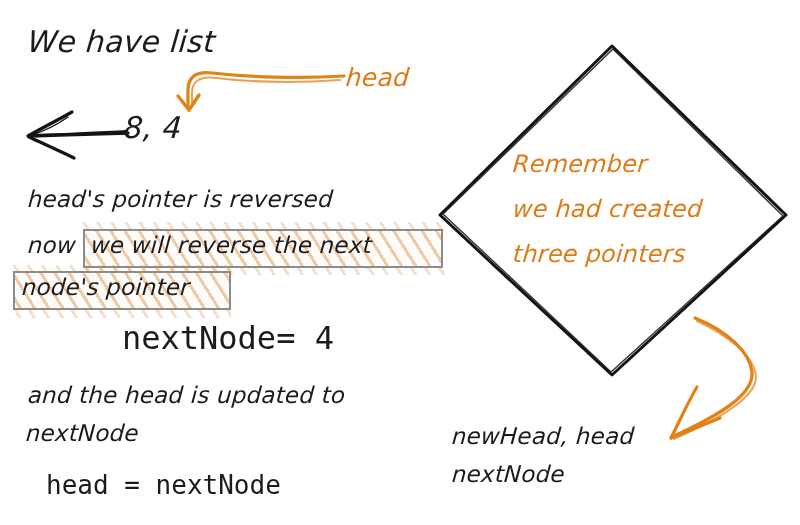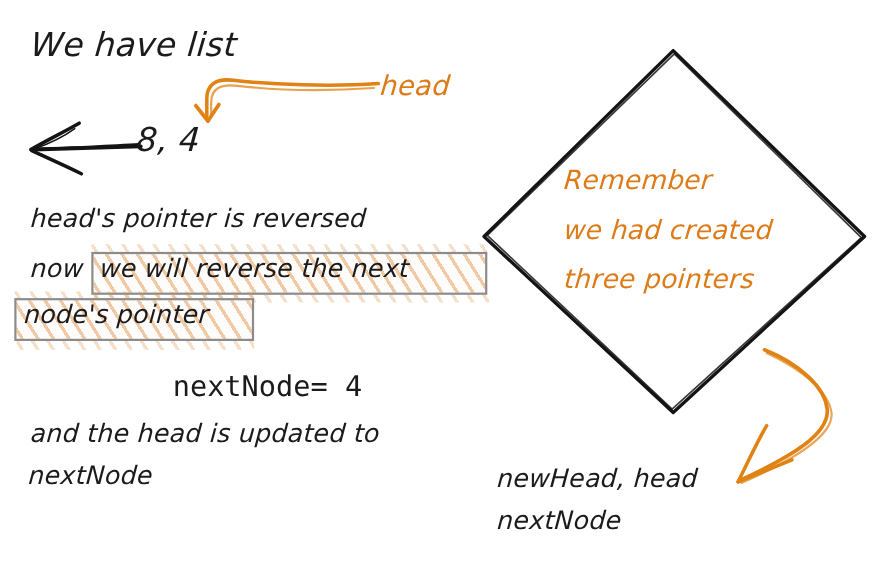--- a/index.html
+++ b/index.html
@@ -104,21 +104,21 @@
       rgba(224,140,60,0.00) 6px,
       rgba(224,140,60,0.00) 12px
     );
   }
   #hl-fringe-1 { left: 83px; top: 222px; width: 362px; height: 8px; }
   #hl-fringe-1b { left: 85px; top: 268px; width: 360px; height: 7px; }
   #hl-fringe-2 { left: 13px; top: 265px; width: 220px; height: 7px; }
   #hl-fringe-2b { left: 15px; top: 310px; width: 216px; height: 8px; }
 
   
-  #code-nextnode { left: 122px; top: 337px; font-size: 26px; margin-left: 35px; }
+  #code-nextnode { left: 122px; top: 319px; font-size: 32px; }
   #code-head     { left: 46px;  top: 470px; font-size: 26px; }
 
   
   .dia-text {
     font-size: 24px;
     font-style: italic;
     color: #DD7B18;
     transform: skewX(-5deg);
   }
   #dia-line-1 { left: 513px; top: 150px; }
@@ -200,20 +200,21 @@
   <div class="abs hand narr" id="hl-text-1">we will reverse the next</div>
 
   <div class="abs hand narr" id="hl-text-2">node's pointer</div>
 
   <div class="abs code" id="code-nextnode">nextNode= 4</div>
 
   <div class="abs hand narr" id="narr-and">and the head is updated to</div>
 
   <div class="abs hand narr" id="narr-nextnode">nextNode</div>
 
+  <div class="abs code" id="code-head">head = nextNode</div>
 
   <div class="abs hand dia-text" id="dia-line-1">Remember</div>
 
   <div class="abs hand dia-text" id="dia-line-2">we had created</div>
 
   <div class="abs hand dia-text" id="dia-line-3">three pointers</div>
 
   <div class="abs hand ptr-text" id="ptr-line-1">newHead, head</div>
 
   <div class="abs hand ptr-text" id="ptr-line-2">nextNode</div>

